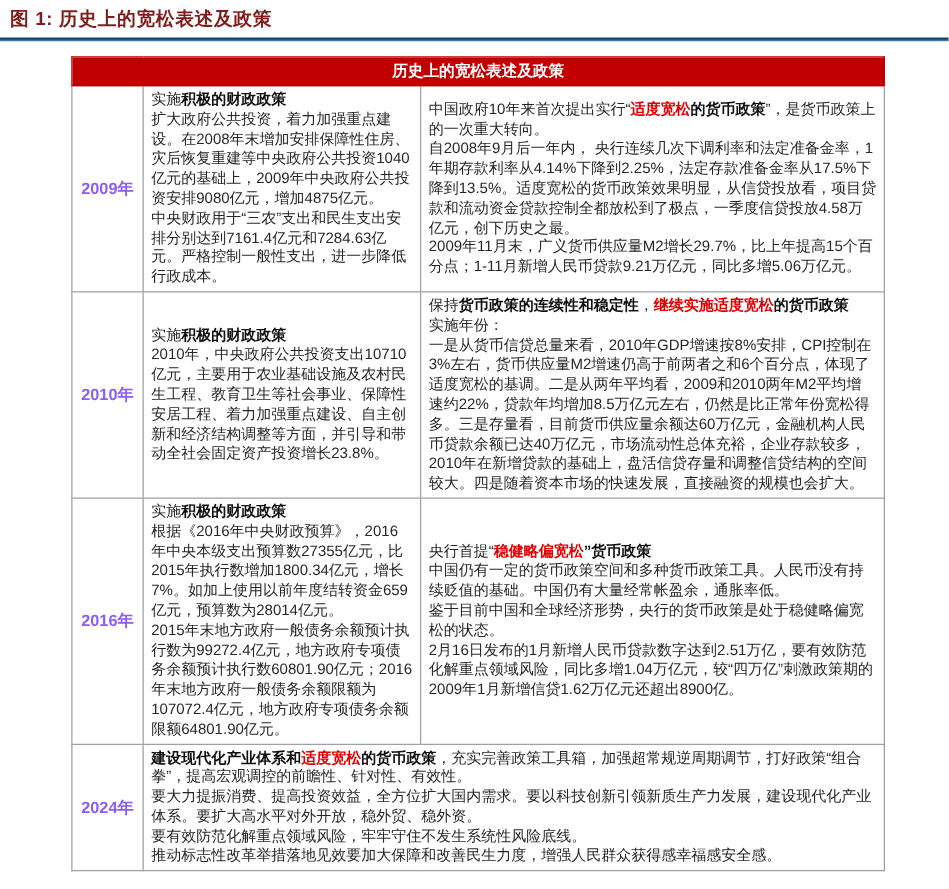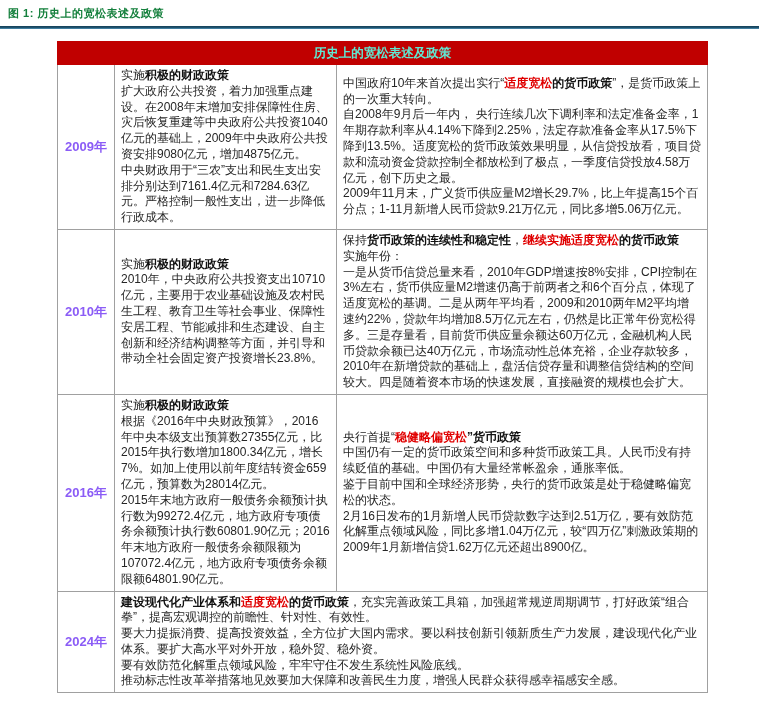--- a/index.html
+++ b/index.html
@@ -13,42 +13,42 @@
   html,body{margin:0;padding:0;}
   body{
     width:759px;
     min-height:711px;
     background:#ffffff;
     font-family:"Liberation Sans","DejaVu Sans",sans-serif;
     color:#212121;
   }
   .fig-title{
     font-weight:bold;
-    font-size:11px;
-    color:#15803d;
+    font-size:15px;
+    color:#7f1d1d;
     padding:6px 0 5px 8px;
     letter-spacing:0.5px;
   }
   .rule{
     height:3px;
     width:100%;
     background:linear-gradient(to bottom,var(--rule-top) 40%,var(--rule-bottom) 100%);
   }
   table.policy{
     border-collapse:collapse;
     table-layout:fixed;
     width:650px;
     margin:12px 0 0 57px;
   }
   col.c-year{width:57px;}
   col.c-fiscal{width:222px;}
   col.c-monetary{width:371px;}
   th{
     background:var(--red-bg);
-    color:#5eead4;
+    color:#ffffff;
     font-weight:bold;
     border:1px solid var(--red-bg);
   }
   th.banner{
     font-size:12.5px;
     padding:3px 0 2px;
     text-align:center;
   }
   tr.colhead th{
     font-size:12.5px;
@@ -106,21 +106,21 @@
         <td class="cell">
             <p><span>中国政府10年来首次提出实行“</span><span class="rb">适度宽松</span><span class="b">的货币政策</span><span>”，是货币政策上的一次重大转向。</span></p>
             <p><span>自2008年9月后一年内， 央行连续几次下调利率和法定准备金率，1年期存款利率从4.14%下降到2.25%，法定存款准备金率从17.5%下降到13.5%。适度宽松的货币政策效果明显，从信贷投放看，项目贷款和流动资金贷款控制全都放松到了极点，一季度信贷投放4.58万亿元，创下历史之最。</span></p>
             <p><span>2009年11月末，广义货币供应量M2增长29.7%，比上年提高15个百分点；1-11月新增人民币贷款9.21万亿元，同比多增5.06万亿元。</span></p>
           </td>
       </tr>
       <tr>
         <td class="year">2010年</td>
         <td class="cell">
             <p><span>实施</span><span class="b">积极的财政政策</span></p>
-            <p><span>2010年，中央政府公共投资支出10710亿元，主要用于农业基础设施及农村民生工程、教育卫生等社会事业、保障性安居工程、节能减排和生态建设、自主创新和经济结构调整等方面，并引导和带动全社会固定资产投资增长23.8%。</span></p>
+            <p><span>2010年，中央政府公共投资支出10710亿元，主要用于农业基础设施及农村民生工程、教育卫生等社会事业、保障性安居工程、着力加强重点建设、自主创新和经济结构调整等方面，并引导和带动全社会固定资产投资增长23.8%。</span></p>
           </td>
         <td class="cell">
             <p><span>保持</span><span class="b">货币政策的连续性和稳定性</span><span>，</span><span class="rb">继续实施适度宽松</span><span class="b">的货币政策</span></p>
             <p><span>实施年份：</span></p>
             <p><span>一是从货币信贷总量来看，2010年GDP增速按8%安排，CPI控制在3%左右，货币供应量M2增速仍高于前两者之和6个百分点，体现了适度宽松的基调。二是从两年平均看，2009和2010两年M2平均增速约22%，贷款年均增加8.5万亿元左右，仍然是比正常年份宽松得多。三是存量看，目前货币供应量余额达60万亿元，金融机构人民币贷款余额已达40万亿元，市场流动性总体充裕，企业存款较多，2010年在新增贷款的基础上，盘活信贷存量和调整信贷结构的空间较大。四是随着资本市场的快速发展，直接融资的规模也会扩大。</span></p>
           </td>
       </tr>
       <tr>
         <td class="year">2016年</td>
         <td class="cell">

